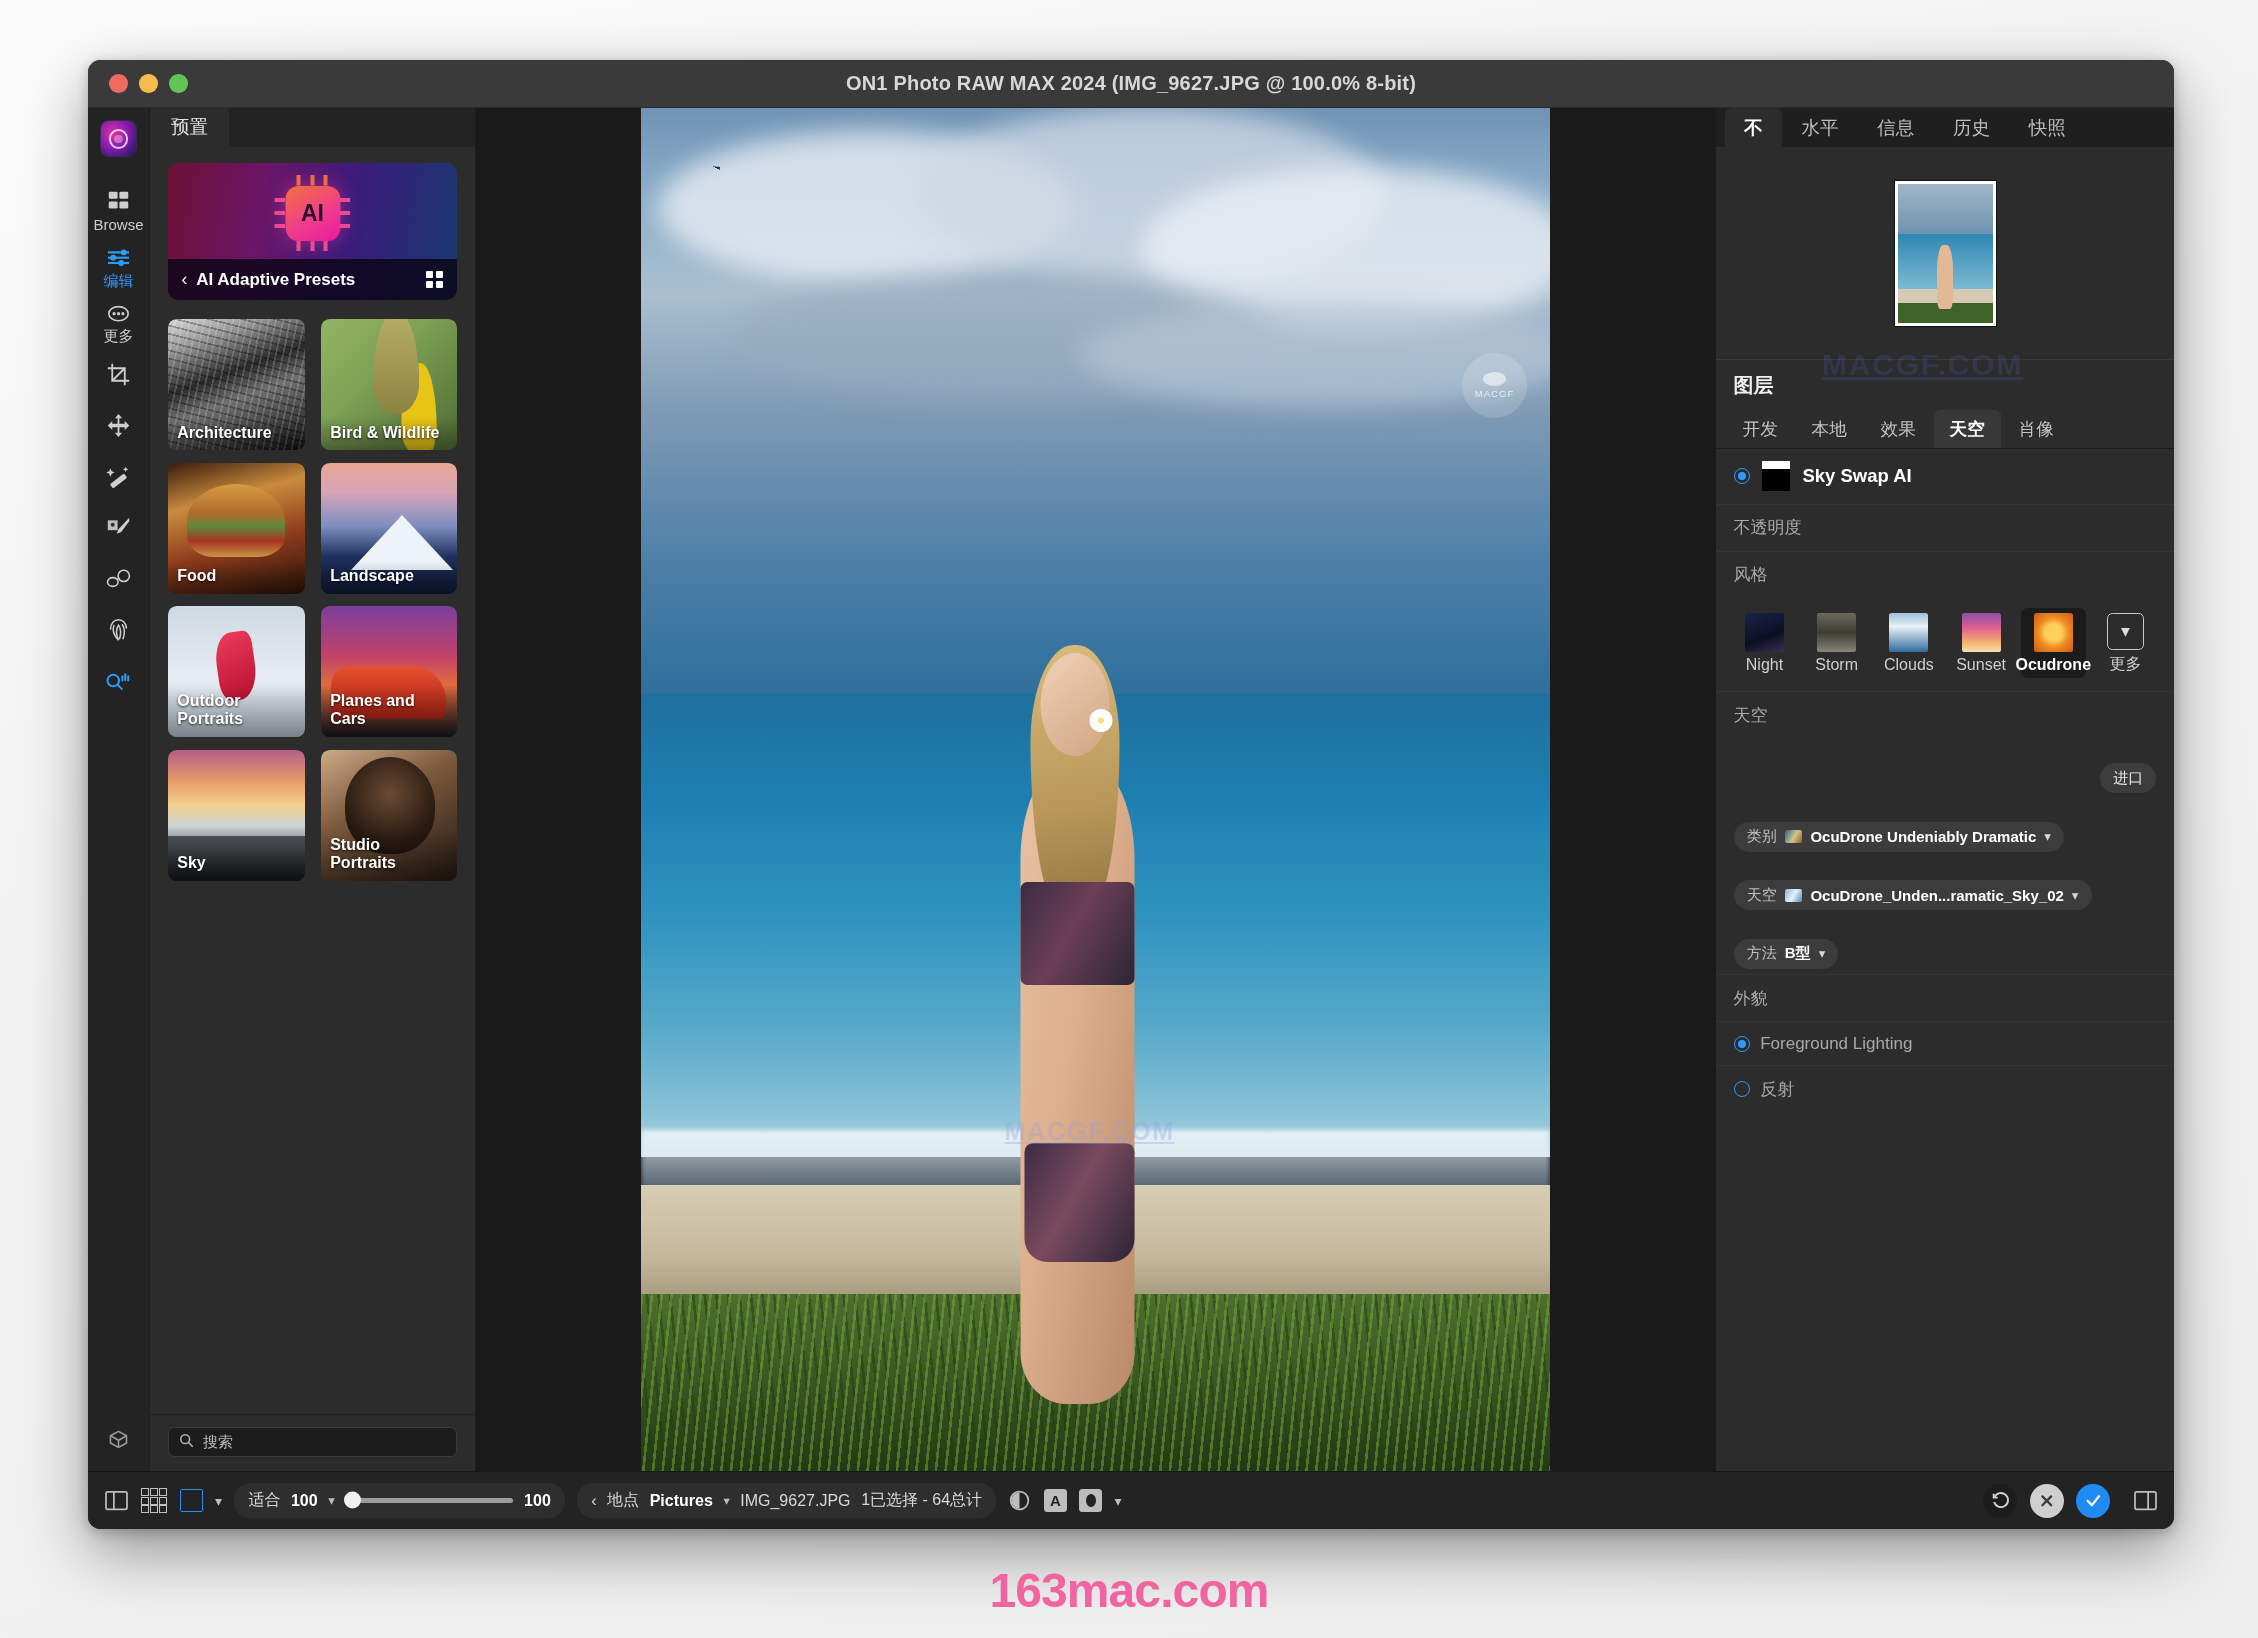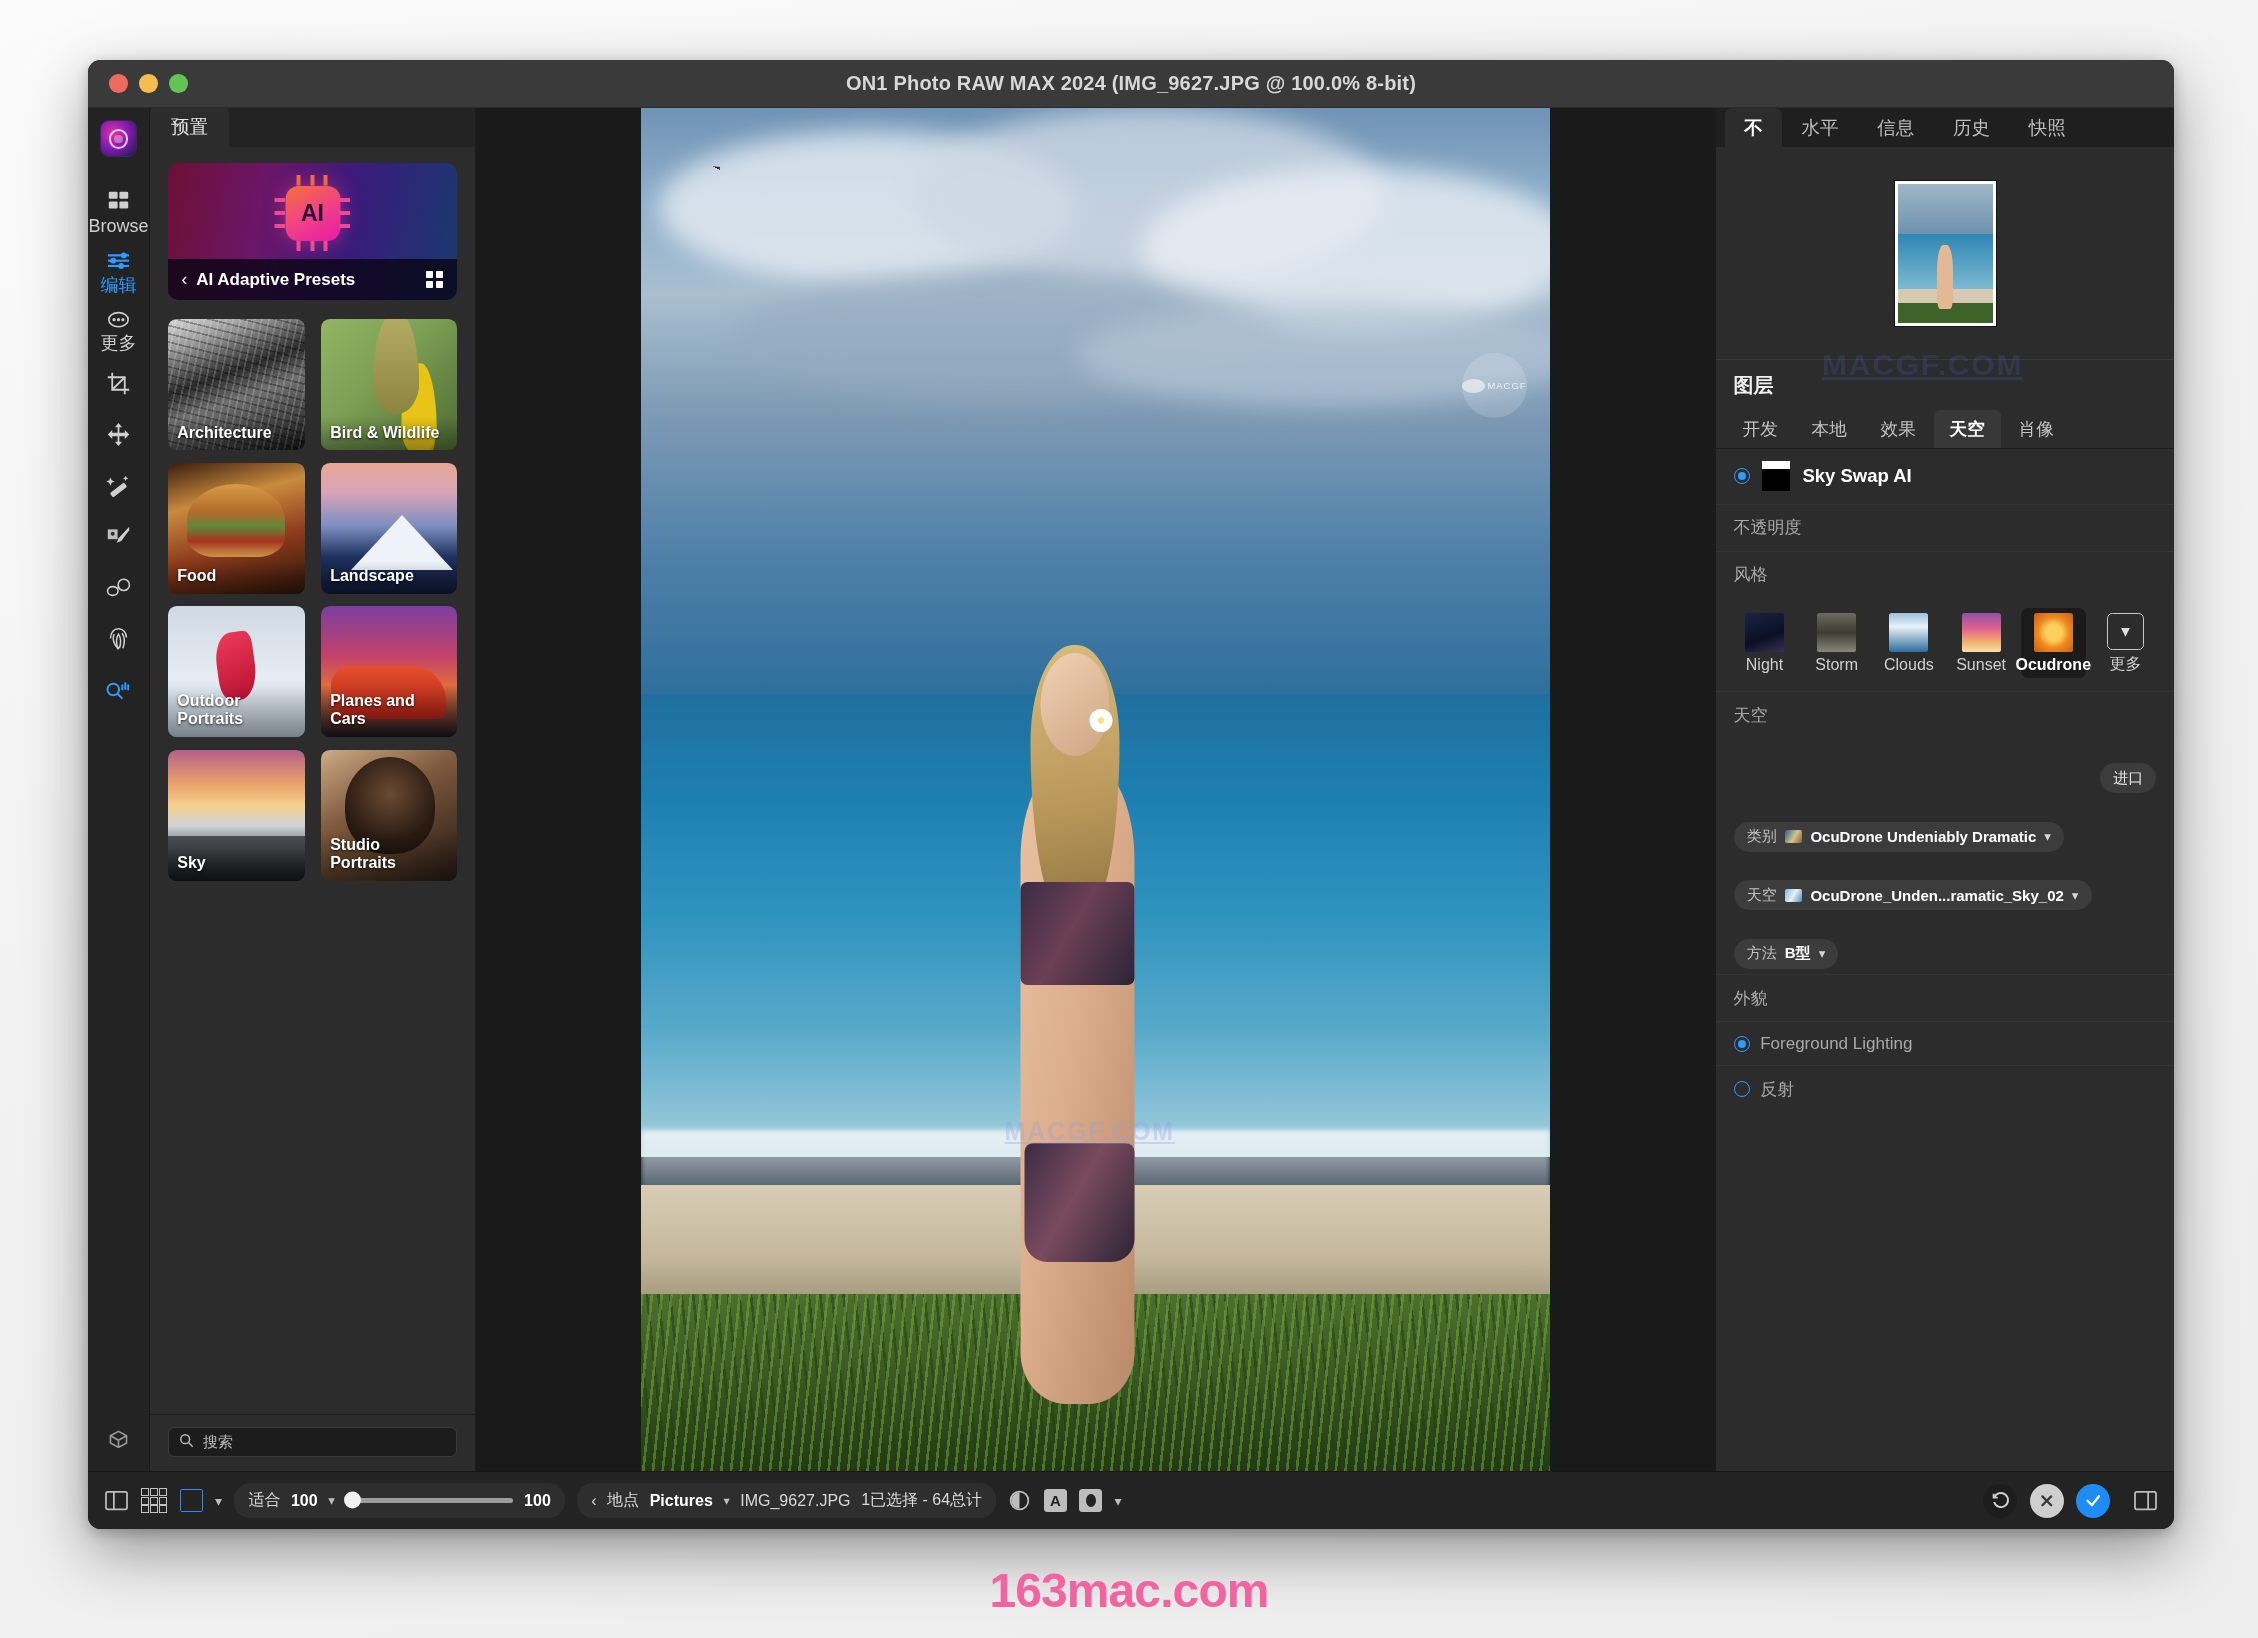--- a/index.html
+++ b/index.html
@@ -63,21 +63,21 @@
   }
   .rail-app .ring:after {
     content: ""; position: absolute; inset: 3.5px;
     border-radius: 50%; background: rgba(255,255,255,.35);
   }
   .rail-item {
     width: 62px; padding: 8px 0 6.2px;
     display: flex; flex-direction: column; align-items: center; gap: 3.5px;
     cursor: pointer;
   }
-  .rail-item .lbl { font-size: 18px; color: #cfcfcf; line-height: 1; }
+  .rail-item .lbl { font-size: 15px; color: #cfcfcf; line-height: 1; }
   .rail-item.active .lbl { color: #2f9bff; }
   .rail-item.tool { padding: 14px 0; }
   .rail-icon { width: 26.5px; height: 23px; display:flex; align-items:center; justify-content:center; }
   .rail-spacer { flex: 1; }
   .rail-bottom { padding-bottom: 21px; }
 
   
   .presets {
     width: 326px; flex: 0 0 326px; background: #2c2c2c;
     display: flex; flex-direction: column; min-height: 0;
@@ -335,21 +335,21 @@
     pointer-events: none; letter-spacing: 1.8px; text-decoration: underline;
   }
   .wm-blue { color: rgba(80,90,190,.22); }
   .footer-wm {
     position: absolute; left: 0; right: 0; top: 1563px; text-align: center;
     font-size: 48px; font-weight: bold; color: #f2649f;
     letter-spacing: -0.9px;
   }
   .macgf-badge {
     position: absolute; width: 65px; height: 65px; border-radius: 50%;
-    background: rgba(255,255,255,.16); display:flex; flex-direction:row;
+    background: rgba(255,255,255,.16); display:flex; flex-direction:column;
     align-items:center; justify-content:center; gap:1.8px;
   }
   .macgf-badge .eye { width: 23px; height: 14px; border-radius: 50%; background: rgba(255,255,255,.55);}
   .macgf-badge .tx { font-size: 9.7px; color: rgba(255,255,255,.75); letter-spacing: 0.9px; }
 </style>
 </head>
 <body>
 
 <div id="root">
 

